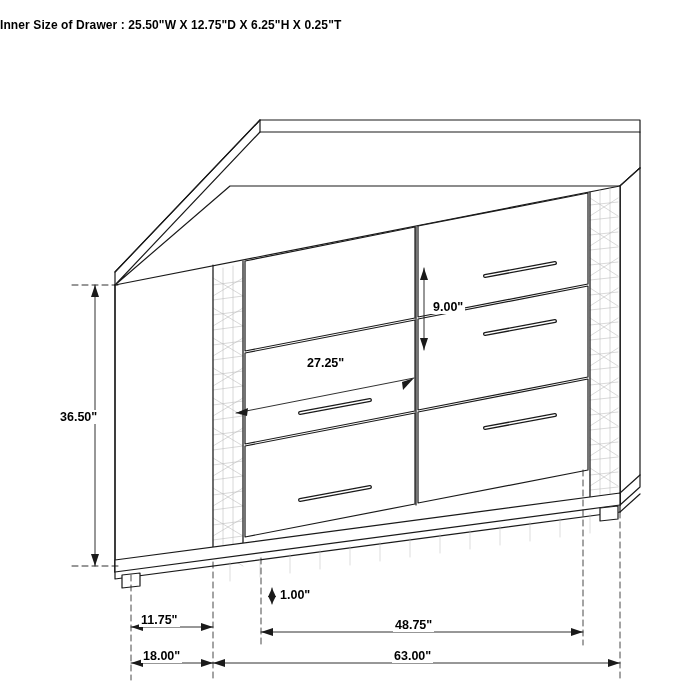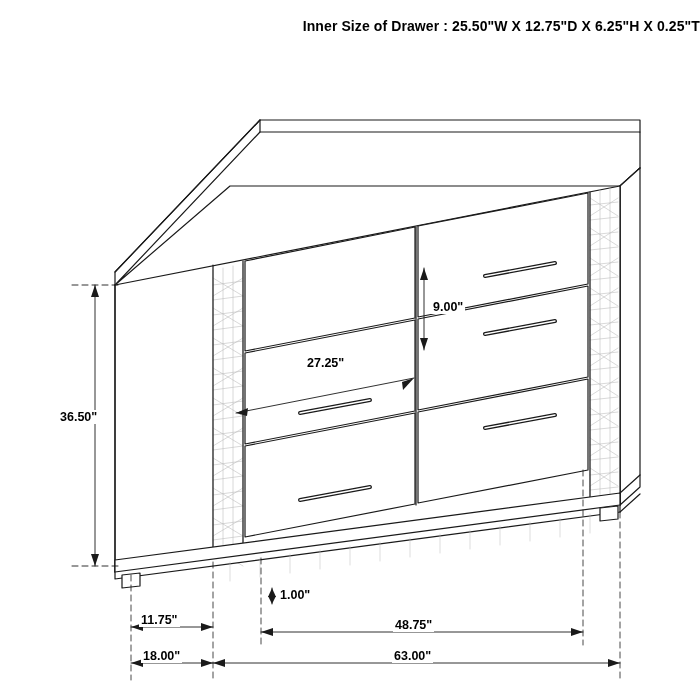--- a/index.html
+++ b/index.html
@@ -18,22 +18,22 @@
   #stage {
     position: relative;
     width: 700px;
     height: 700px;
   }
   .title {
     position: absolute;
     top: 18px;
     left: 0;
     width: 700px;
-    text-align: right;
-    font-size: 14px;
+    text-align: left;
+    font-size: 12px;
     font-weight: bold;
     letter-spacing: 0.1px;
     color: #000;
   }
   svg.diagram {
     position: absolute;
     top: 0;
     left: 0;
     width: 700px;
     height: 700px;

